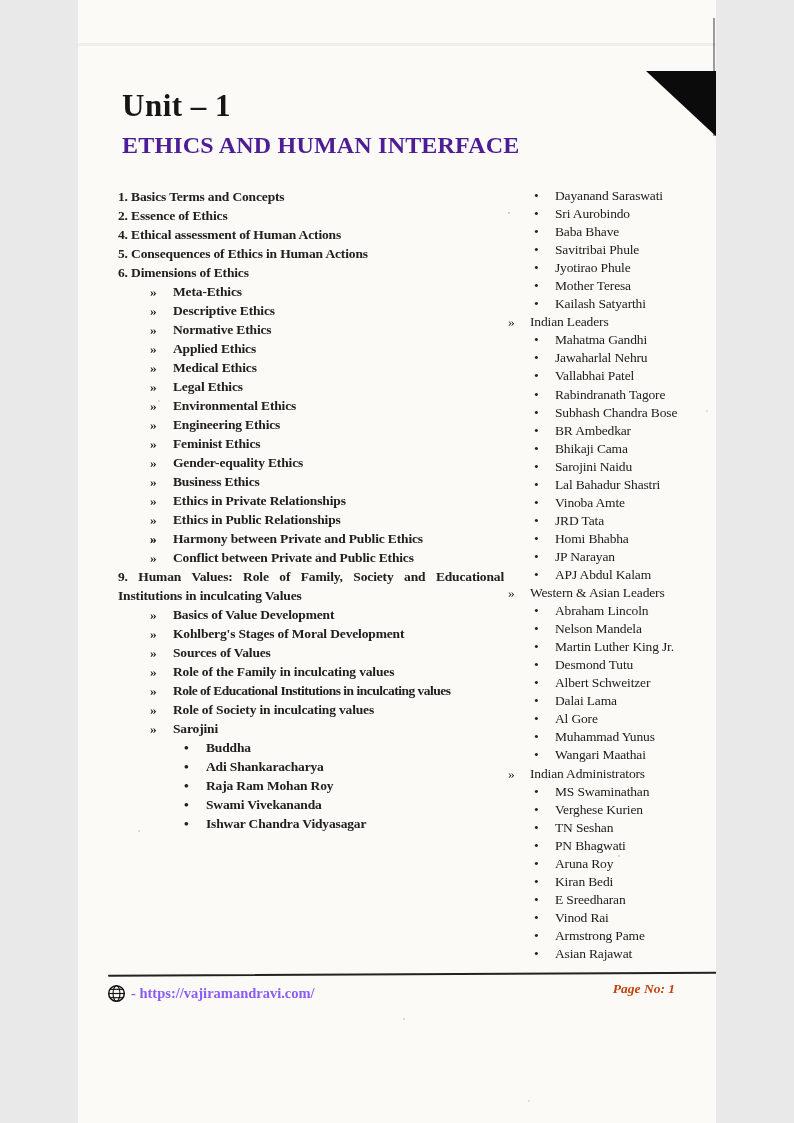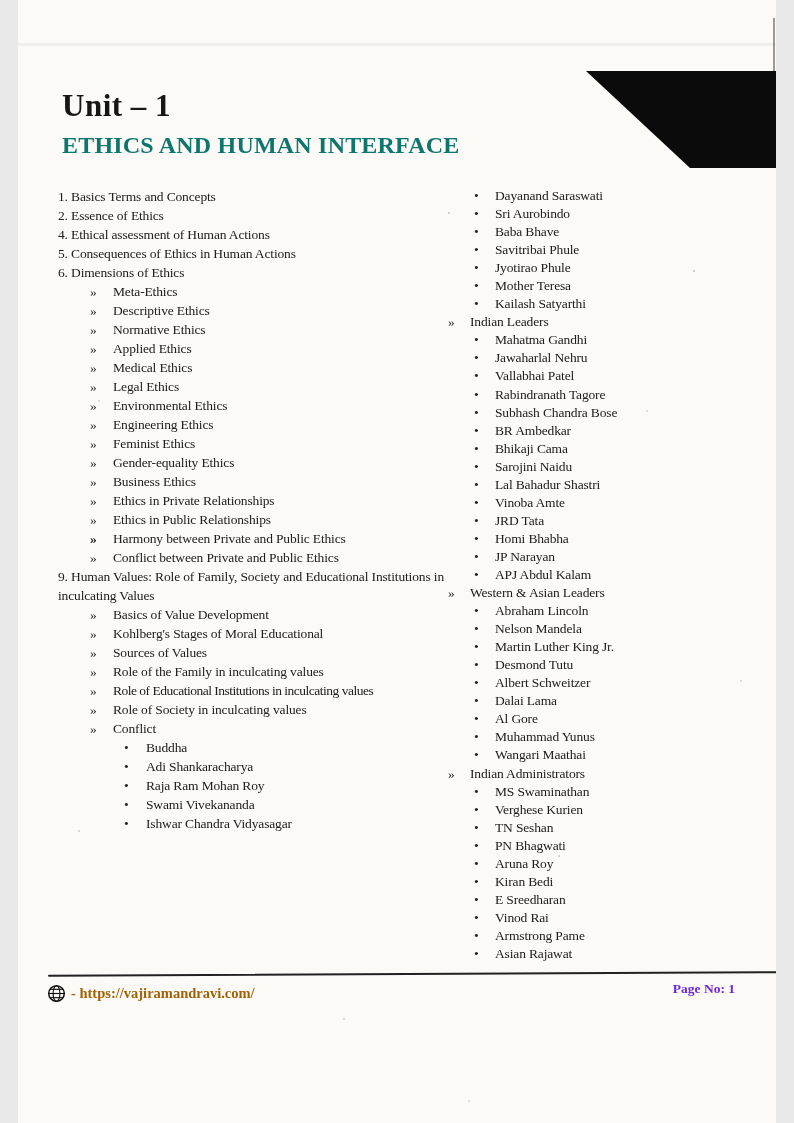--- a/index.html
+++ b/index.html
@@ -1,61 +1,61 @@
 <!DOCTYPE html>
 <html><head>
 <meta charset="utf-8">
 <style>
   html,body{margin:0;padding:0;background:#e9e9e9;}
   .page{
-    position:relative;width:758px;height:1123px;margin:0 auto;
+    position:relative;width:638px;height:1123px;margin:0 auto;
     background:#fbfaf7;overflow:hidden;
     font-family:"Liberation Serif", serif;color:#20201e;
   }
   
   .scan-band{position:absolute;left:0;top:43px;width:100%;height:3px;background:rgba(90,90,85,0.07);}
   .scan-edge{position:absolute;right:1px;top:18px;width:2px;height:118px;background:rgba(40,40,40,0.45);}
   .speckles{position:absolute;left:120px;top:150px;width:2px;height:2px;background:rgba(60,60,55,0.25);border-radius:50%;
     box-shadow:310px 62px rgba(60,60,55,.28), 120px 403px rgba(60,60,55,.22), 508px 260px rgba(60,60,55,.2),
     -60px 680px rgba(60,60,55,.22), 420px 705px rgba(60,60,55,.25), 602px 530px rgba(60,60,55,.2),
     205px 868px rgba(60,60,55,.22), 555px 120px rgba(60,60,55,.3), -40px 250px rgba(60,60,55,.2),
     640px 860px rgba(60,60,55,.22), 330px 950px rgba(60,60,55,.2);}
   .corner-svg{position:absolute;left:0;top:0;pointer-events:none;}
 
   .unit-title{
     position:absolute;left:44px;top:88px;margin:0;
     font-size:31px;font-weight:bold;letter-spacing:.5px;color:#161614;
   }
   .page-title{
     position:absolute;left:44px;top:132px;margin:0;
-    font-size:24px;font-weight:bold;letter-spacing:.2px;color:#0f766e;
+    font-size:24px;font-weight:bold;letter-spacing:.2px;color:#4c1d95;
   }
 
   .col{position:absolute;top:187px;}
-  .col-left{left:40px;width:386px;}
+  .col-left{left:40px;width:386px;font-weight:bold;}
   .col-right{left:428px;width:345px;}
   .row{position:relative;text-align:justify;letter-spacing:-0.15px;}
   .col-left .row{font-size:13.5px;line-height:19px;}
   .col-right .row{font-size:13.5px;line-height:18.05px;}
   .row.tight{letter-spacing:-0.5px;}
   .mk{position:absolute;top:0;}
   .col-left  .row.sub{padding-left:55px;}
   .col-left  .row.sub .mk{left:32px;}
   .col-left  .row.bullet{padding-left:88px;}
   .col-left  .row.bullet .mk{left:66px;}
   .col-right .row.sub{padding-left:24px;}
   .col-right .row.sub .mk{left:2px;}
   .col-right .row.bullet{padding-left:49px;}
   .col-right .row.bullet .mk{left:28px;}
 
   .footer-rule{position:absolute;left:30px;top:973px;width:734px;height:2.2px;
     background:#222;transform:rotate(-0.28deg);border-radius:1px;}
   .footer-left{position:absolute;left:29px;top:984px;display:flex;align-items:center;gap:5px;}
-  .site-label{font-weight:bold;font-size:14.5px;color:#a16207;}
-  .page-no{position:absolute;right:41px;top:981px;font-weight:bold;font-size:13.5px;color:#6d28d9;}
+  .site-label{font-weight:bold;font-size:14.5px;color:#8b5cf6;}
+  .page-no{position:absolute;right:41px;top:981px;font-weight:bold;font-style:italic;font-size:13.5px;color:#c2410c;}
   .globe{display:block;}
 </style>
 </head>
 <body>
 
 <div class="page" style="color: rgb(32, 32, 30); background: rgb(251, 250, 247);">
 
   <div class="scan-band"></div>
   <div class="scan-edge"></div>
   <div class="speckles"></div>
@@ -84,26 +84,26 @@
       <div class="row sub"><span class="mk">»</span><span>Feminist Ethics</span></div>
       <div class="row sub"><span class="mk">»</span><span>Gender-equality Ethics</span></div>
       <div class="row sub"><span class="mk">»</span><span>Business Ethics</span></div>
       <div class="row sub"><span class="mk">»</span><span>Ethics in Private Relationships</span></div>
       <div class="row sub"><span class="mk">»</span><span>Ethics in Public Relationships</span></div>
       <div class="row sub"><span class="mk">»</span></div>
       <div class="row sub"><span class="mk">»</span><span>Harmony between Private and Public Ethics</span></div>
       <div class="row sub"><span class="mk">»</span><span>Conflict between Private and Public Ethics</span></div>
       <div class="row item"><span>9. Human Values: Role of Family, Society and Educational Institutions in inculcating Values</span></div>
       <div class="row sub"><span class="mk">»</span><span>Basics of Value Development</span></div>
-      <div class="row sub"><span class="mk">»</span><span>Kohlberg's Stages of Moral Educational</span></div>
+      <div class="row sub"><span class="mk">»</span><span>Kohlberg's Stages of Moral Development</span></div>
       <div class="row sub"><span class="mk">»</span><span>Sources of Values</span></div>
       <div class="row sub"><span class="mk">»</span><span>Role of the Family in inculcating values</span></div>
       <div class="row sub tight"><span class="mk">»</span><span>Role of Educational Institutions in inculcating values</span></div>
       <div class="row sub"><span class="mk">»</span><span>Role of Society in inculcating values</span></div>
-      <div class="row sub"><span class="mk">»</span><span>Conflict</span></div>
+      <div class="row sub"><span class="mk">»</span><span>Sarojini</span></div>
       <div class="row bullet"><span class="mk">•</span><span>Buddha</span></div>
       <div class="row bullet"><span class="mk">•</span><span>Adi Shankaracharya</span></div>
       <div class="row bullet"><span class="mk">•</span><span>Raja Ram Mohan Roy</span></div>
       <div class="row bullet"><span class="mk">•</span><span>Swami Vivekananda</span></div>
       <div class="row bullet"><span class="mk">•</span><span>Ishwar Chandra Vidyasagar</span></div>
     </div>
   <div class="col col-right" id="col-right">
       <div class="row bullet"><span class="mk">•</span><span>Dayanand Saraswati</span></div>
       <div class="row bullet"><span class="mk">•</span><span>Sri Aurobindo</span></div>
       <div class="row bullet"><span class="mk">•</span><span>Baba Bhave</span></div>

